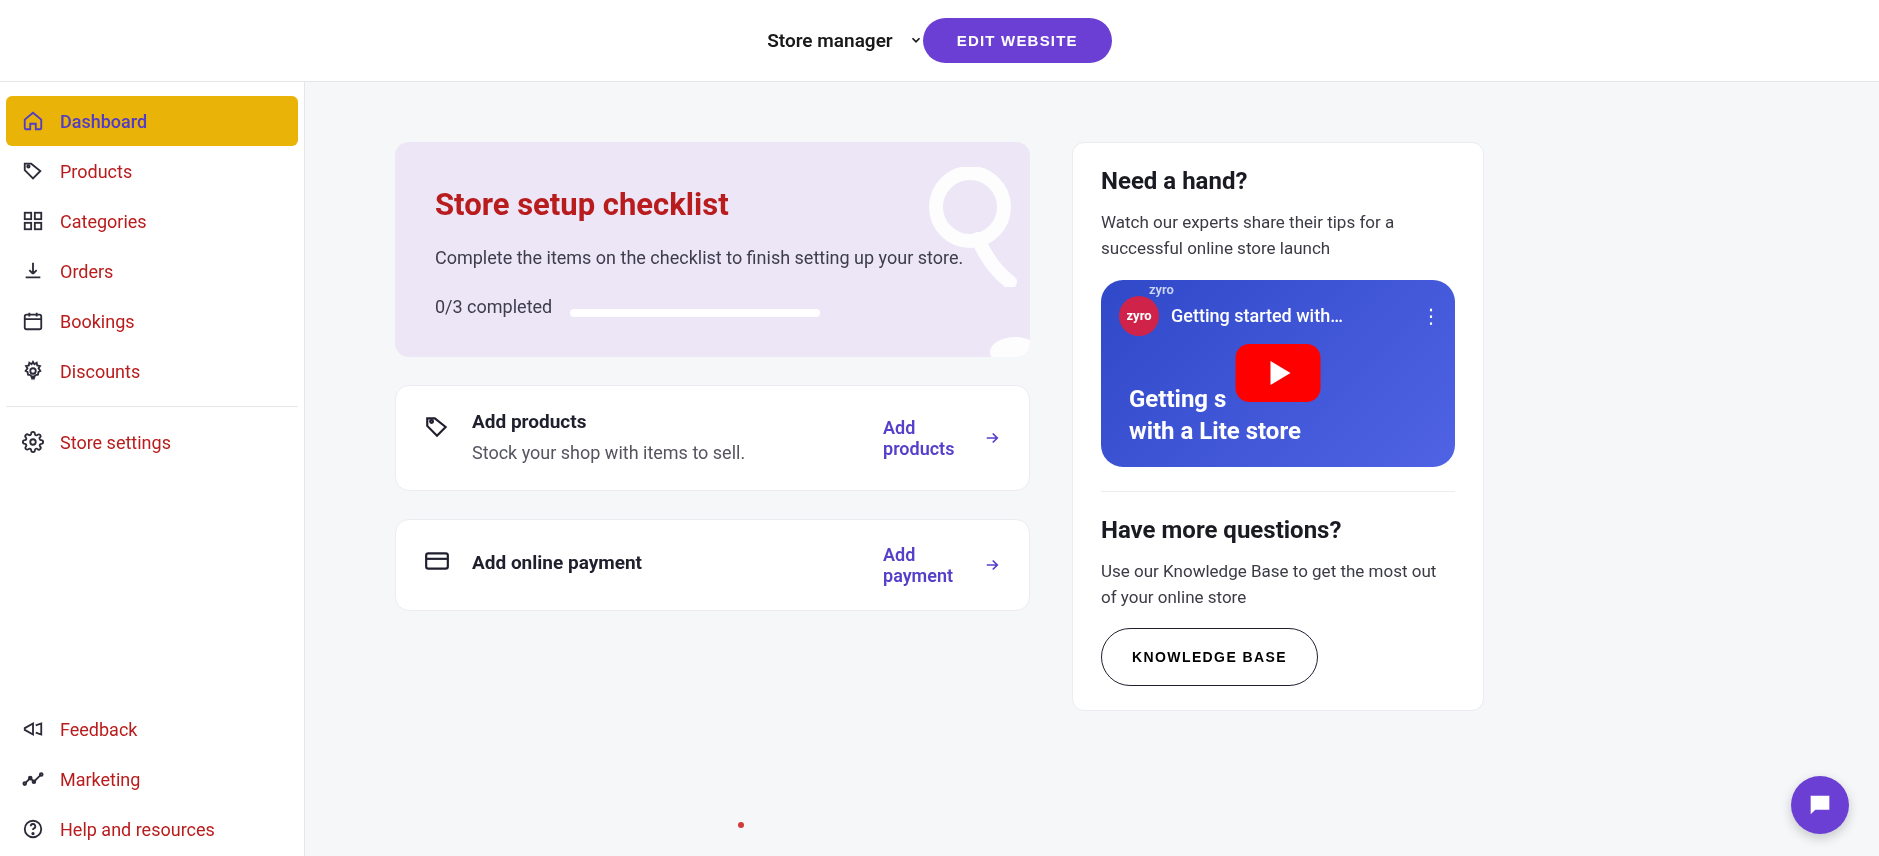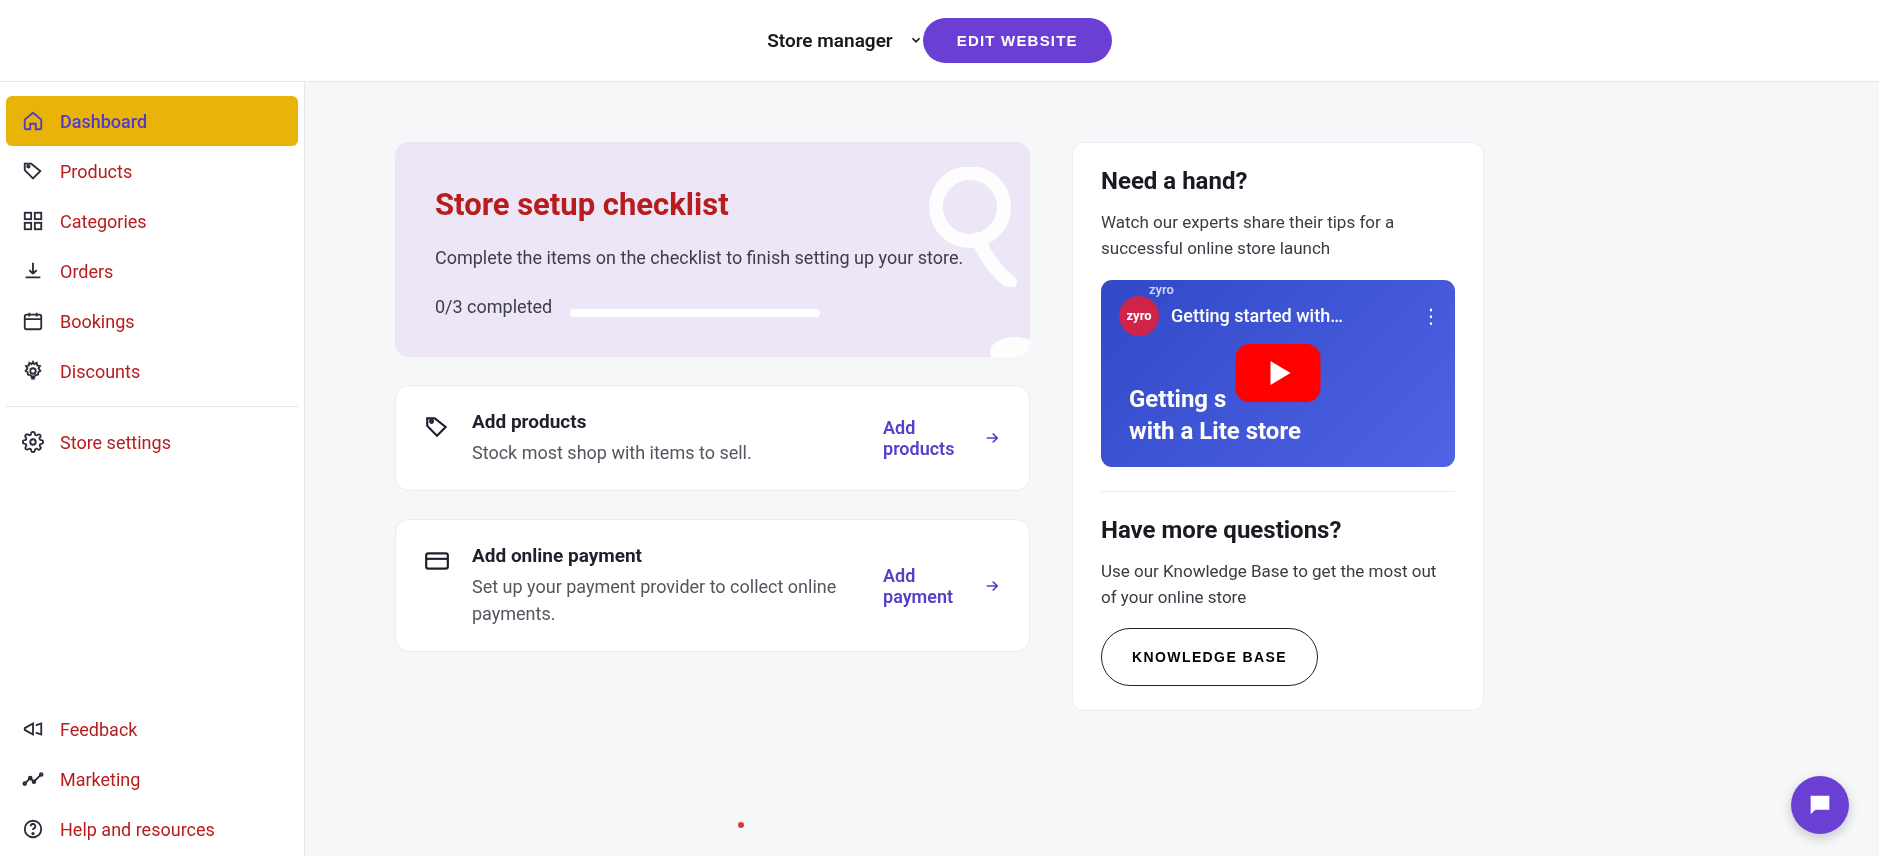--- a/index.html
+++ b/index.html
@@ -164,21 +164,21 @@
     max-width: 130px;
   }
   .task-action .txt { max-width: 90px; }
   .arrow-right { width:18px; height:18px; flex-shrink:0; }
   
   .col-right h2 { font-size: 24px; font-weight: 700; margin-bottom: 14px; color:#1a1a22;}
   .col-right p { font-size: 17px; color:#3b3b45; line-height:1.55; margin-bottom:18px;}
   .video-thumb {
     width: 100%;
     height: 187px;
-    border-radius: 11px;
+    border-radius: 22px;
     background: linear-gradient(135deg,#3049c9 0%, #4f63e4 100%);
     position: relative;
     overflow: hidden;
     margin-bottom: 24px;
     cursor: pointer;
   }
   .video-top {
     position:absolute; top:16px; left:18px; right:14px;
     display:flex; align-items:center; gap:12px; color:#fff;
   }
@@ -375,40 +375,39 @@
 
       <div class="task-card">
         <span class="task-icon">
           <svg viewBox="0 0 24 24" fill="none" stroke="#1f1f2e" stroke-width="2">
               <path d="M20 12l-8 8-9-9V4h7l10 8z"></path>
               <circle cx="7" cy="7" r="1.3"></circle>
             </svg>
         </span>
         <div class="task-body">
           <h3>Add products</h3>
-          <p>Stock most shop with items to sell.</p>
+          <p>Stock your shop with items to sell.</p>
         </div>
         <div class="task-action">
           <span class="txt">Add products</span>
           <svg class="arrow-right" viewBox="0 0 24 24" fill="none" stroke="#5640c9" stroke-width="2.3">
               <path d="M5 12h14M13 6l6 6-6 6"></path>
             </svg>
         </div>
       </div>
 
       <div class="task-card">
         <span class="task-icon">
           <svg viewBox="0 0 24 24" fill="none" stroke="#1f1f2e" stroke-width="2">
               <rect x="2" y="5" width="20" height="14" rx="2"></rect>
               <path d="M2 10h20"></path>
             </svg>
         </span>
         <div class="task-body">
           <h3>Add online payment</h3>
-          <p>Set up your payment provider to collect online payments.</p>
         </div>
         <div class="task-action">
           <span class="txt">Add payment</span>
           <svg class="arrow-right" viewBox="0 0 24 24" fill="none" stroke="#5640c9" stroke-width="2.3">
               <path d="M5 12h14M13 6l6 6-6 6"></path>
             </svg>
         </div>
       </div>
     </div>
 

